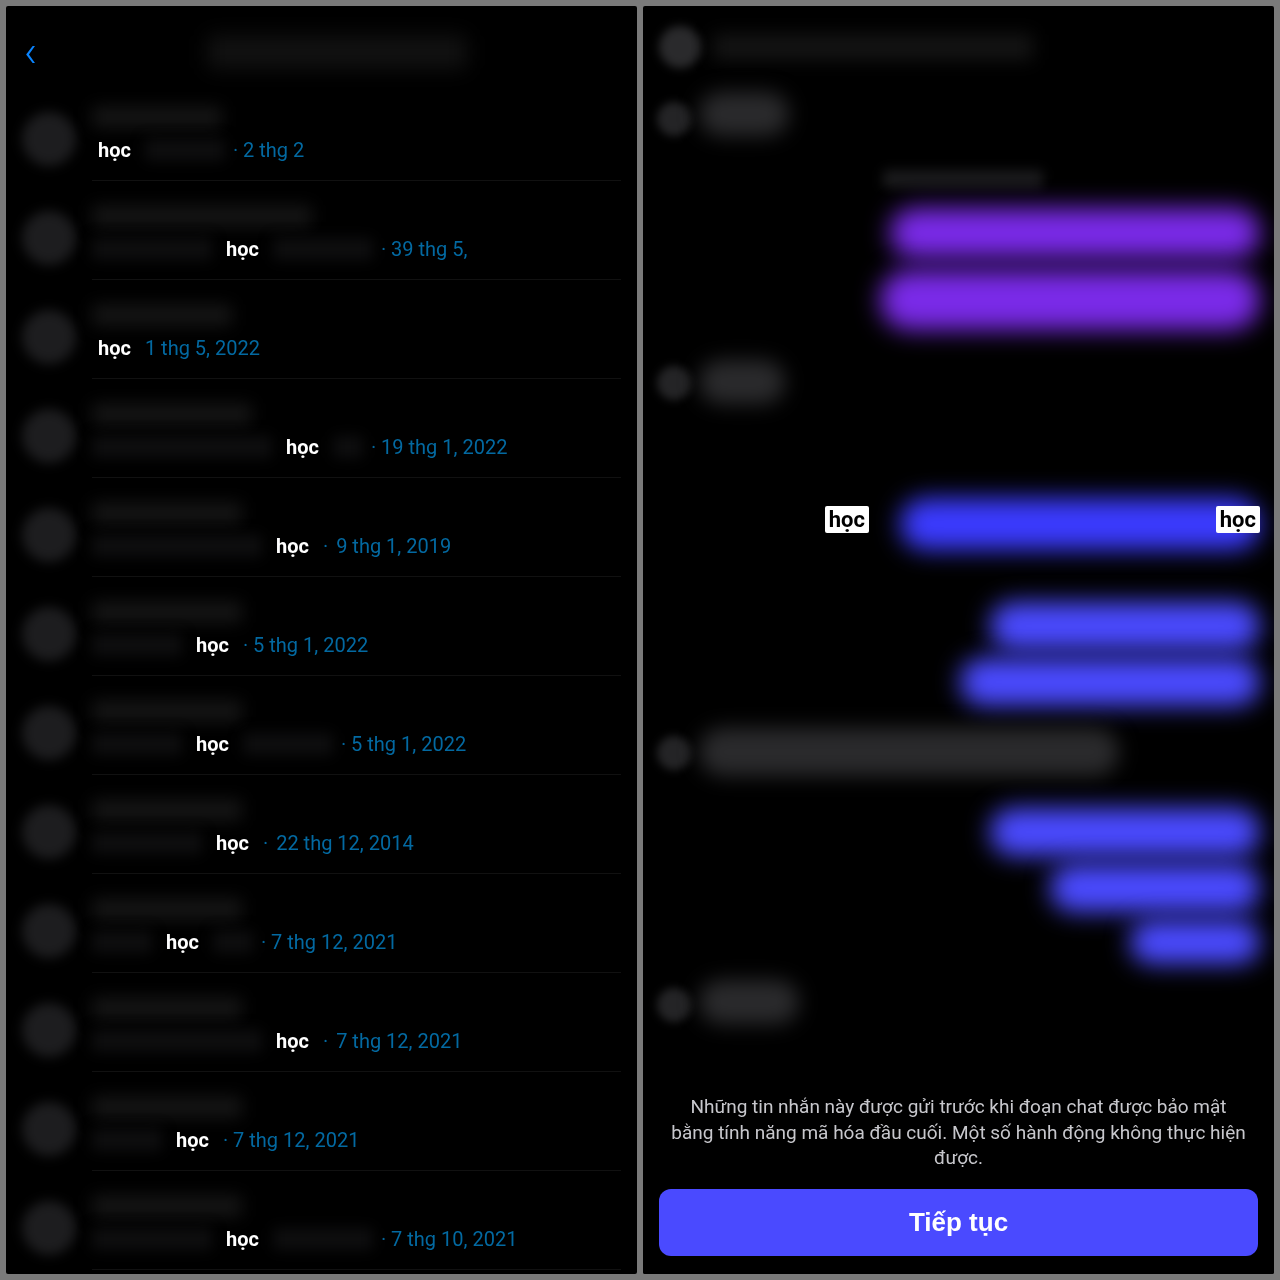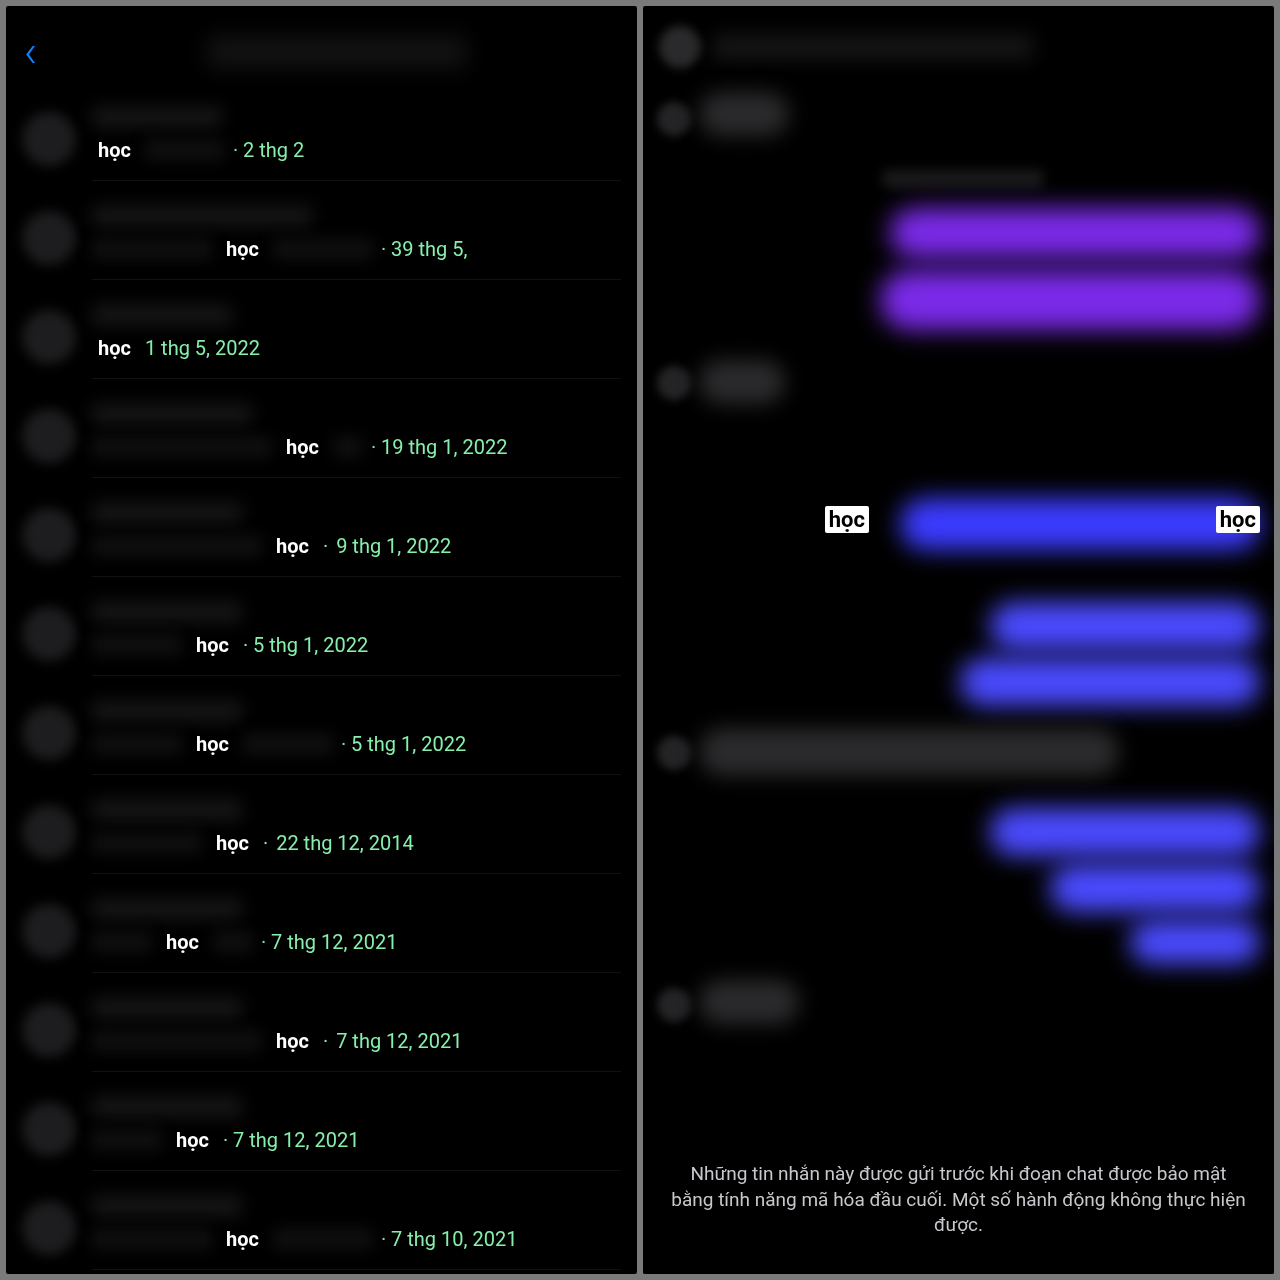--- a/index.html
+++ b/index.html
@@ -91,21 +91,21 @@
   }
   .highlight-box {
     background: #000;
     color: #fff;
     font-weight: 700;
     font-size: 20px;
     padding: 2px 6px;
     border-radius: 2px;
   }
   .row-date {
-    color: #86efac;
+    color: #0369a1;
     font-size: 20px;
     white-space: nowrap;
   }
   
   .right-header {
     display: flex;
     align-items: center;
     gap: 12px;
     padding: 20px 16px;
   }
@@ -244,21 +244,21 @@
         </div>
       </div>
       <div class="row">
         <div class="avatar"></div>
         <div class="row-body">
           <div class="name-blur" style="width: 150px;"></div>
           <div class="snippet-line">
             <div class="blur-chunk" style="width: 170px;"></div>
             <span class="highlight-box">học</span>
             <span class="row-date"> · </span>
-            <span class="row-date">9 thg 1, 2022</span>
+            <span class="row-date">9 thg 1, 2019</span>
           </div>
         </div>
       </div>
       <div class="row">
         <div class="avatar"></div>
         <div class="row-body">
           <div class="name-blur" style="width: 150px;"></div>
           <div class="snippet-line">
             <div class="blur-chunk" style="width: 90px;"></div>
             <span class="highlight-box">học</span>
@@ -370,14 +370,15 @@
     <div class="bubble out" style="right:14px; top:720px; width:270px; height:48px;"></div>
     <div class="bubble out" style="right:14px; top:776px; width:210px; height:48px;"></div>
     <div class="bubble out" style="right:14px; top:832px; width:130px; height:44px;"></div>
 
     <div class="in-avatar" style="left:14px; top:900px;"></div>
     <div class="bubble in" style="left:56px; top:892px; width:100px; height:44px;"></div>
   </div>
 
   <div class="footer">
     <div class="footer-text">Những tin nhắn này được gửi trước khi đoạn chat được bảo mật bằng tính năng mã hóa đầu cuối. Một số hành động không thực hiện được.</div>
+    <button class="continue-btn">Tiếp tục</button>
   </div>
 </div>
 
 </body></html>

